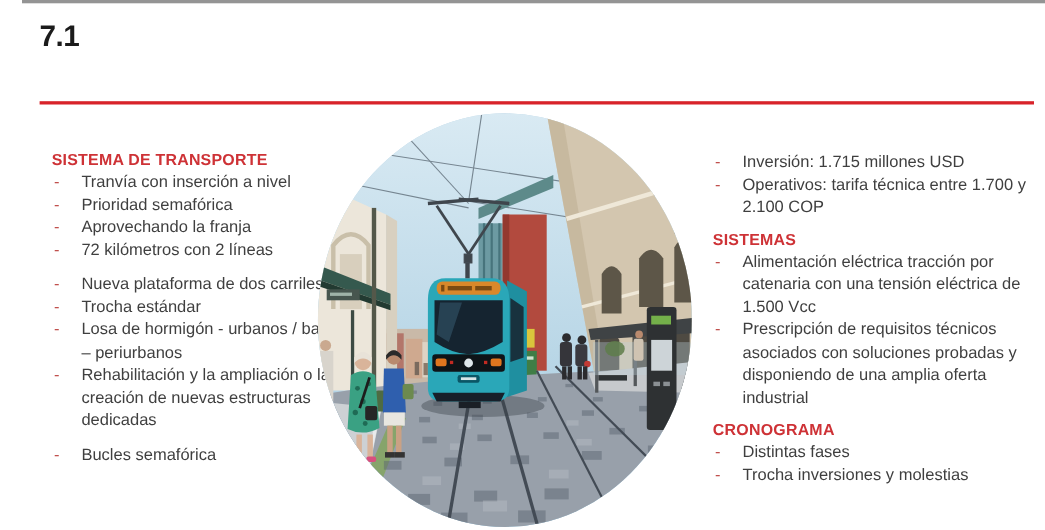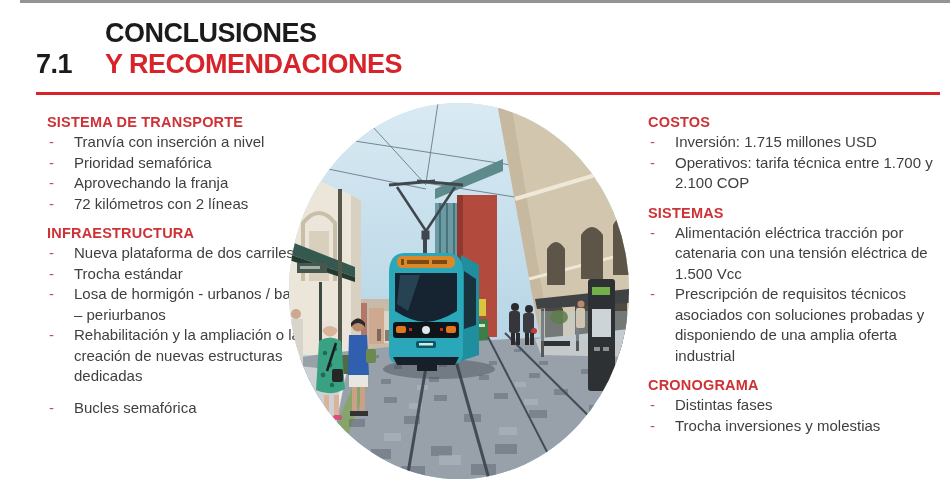--- a/index.html
+++ b/index.html
@@ -15,45 +15,41 @@
     background:#ffffff;
     font-family:"Liberation Sans", sans-serif;
   }
   .top-bar{position:absolute;top:0;left:20px;right:0;height:3px;background:var(--top-bar-gray);}
   .title-block{position:absolute;left:36px;top:18px;display:flex;align-items:flex-end;}
   .sec-num{font-size:27px;font-weight:bold;color:#1b1b1b;width:69px;letter-spacing:-0.5px;line-height:31px;}
   .title-lines{display:flex;flex-direction:column;}
   .t-line1{font-size:27px;font-weight:bold;color:#1b1b1b;letter-spacing:-0.5px;line-height:31px;}
   .t-line2{font-size:27px;font-weight:bold;color:var(--accent-red);letter-spacing:-0.5px;line-height:31px;}
   .rule{position:absolute;left:36px;top:92px;width:904px;height:3px;background:var(--accent-red);}
-  .col{position:absolute;top:114px;}
+  .col{position:absolute;top:138px;}
   .col-left{left:47px;width:280px;}
   .col-right{left:648px;width:300px;}
   .sec{margin:0 0 11px 0;}
   .sec-h{margin:0 0 2px 0;font-size:14.5px;font-weight:bold;color:var(--header-red);letter-spacing:0.2px;}
   .item{display:flex;font-size:15px;color:var(--body-text);line-height:20.5px;}
   .dash{flex:0 0 27px;color:var(--bullet-red);padding-left:2px;box-sizing:border-box;}
   .txt{flex:1;}
   .photo-circle{
     position:absolute;left:289px;top:103px;width:340px;height:376px;
     border-radius:50%;overflow:hidden;background:#bcd6e6;
   }
   .photo-circle svg{display:block;}
 </style>
 </head>
 <body>
 
 <div class="top-bar"></div>
 
 <div class="title-block">
   <div class="sec-num">7.1</div>
-  <div class="title-lines">
-    <div class="t-line1">CONCLUSIONES</div>
-    <div class="t-line2">Y RECOMENDACIONES</div>
-  </div>
 </div>
 
 <div class="rule"></div>
 
 <div class="col col-left">
   <section class="sec">
     <h3 class="sec-h">SISTEMA DE TRANSPORTE</h3>
     <div class="item">
         <span class="dash">-</span>
         <span class="txt">Tranvía con inserción a nivel</span>
@@ -65,21 +61,20 @@
     <div class="item">
         <span class="dash">-</span>
         <span class="txt">Aprovechando la franja</span>
       </div>
     <div class="item">
         <span class="dash">-</span>
         <span class="txt">72 kilómetros con 2 líneas</span>
       </div>
   </section>
   <section class="sec">
-    <h3 class="sec-h">INFRAESTRUCTURA</h3>
     <div class="item">
         <span class="dash">-</span>
         <span class="txt">Nueva plataforma de dos carriles</span>
       </div>
     <div class="item">
         <span class="dash">-</span>
         <span class="txt">Trocha estándar</span>
       </div>
     <div class="item">
         <span class="dash">-</span>
@@ -93,21 +88,20 @@
   <section class="sec">
     <div class="item">
         <span class="dash">-</span>
         <span class="txt">Bucles semafórica</span>
       </div>
   </section>
 </div>
 
 <div class="col col-right">
   <section class="sec">
-    <h3 class="sec-h">COSTOS</h3>
     <div class="item">
         <span class="dash">-</span>
         <span class="txt">Inversión: 1.715 millones USD</span>
       </div>
     <div class="item">
         <span class="dash">-</span>
         <span class="txt">Operativos: tarifa técnica entre 1.700 y 2.100 COP</span>
       </div>
   </section>
   <section class="sec">

